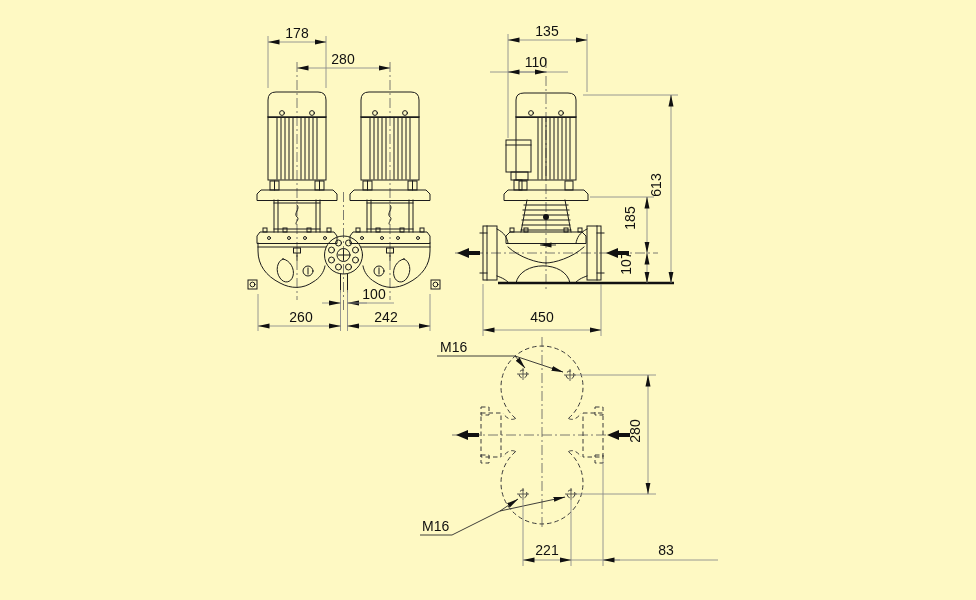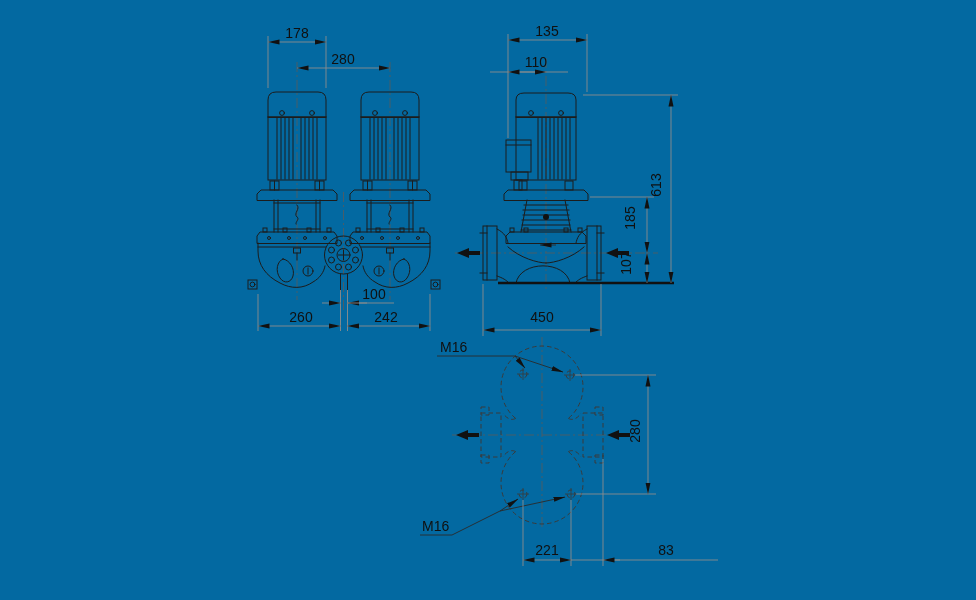--- a/index.html
+++ b/index.html
@@ -1,16 +1,16 @@
 <!DOCTYPE html>
 <html><head>
 <meta charset="utf-8">
 <style>
   html,body{margin:0;padding:0;background:#ffffff;}
-  .stage{width:976px;height:600px;position:relative;background:#0369a1;overflow:hidden;}
+  .stage{width:976px;height:600px;position:relative;background:#fef9c3;overflow:hidden;}
   svg{display:block;}
   .ol{stroke:#1c1c1c;stroke-width:1;fill:none;stroke-linecap:square;}
   .base{stroke:#111;stroke-width:2.4;fill:none;}
   .cl{stroke:#5a5a5a;stroke-width:0.8;fill:none;stroke-dasharray:10 3 2 3;}
   .dl{stroke:#8c8c8c;stroke-width:0.9;fill:none;}
   .ldr{stroke:#2a2a2a;stroke-width:0.9;fill:none;}
   .dsh{stroke:#3a3a3a;stroke-width:1;fill:none;stroke-dasharray:4.5 3;}
   .tick{stroke:#3a3a3a;stroke-width:0.8;fill:none;}
   .dim-text{font-family:"Liberation Sans","DejaVu Sans",sans-serif;font-size:14px;fill:#101010;}
   .mid{text-anchor:middle;}

